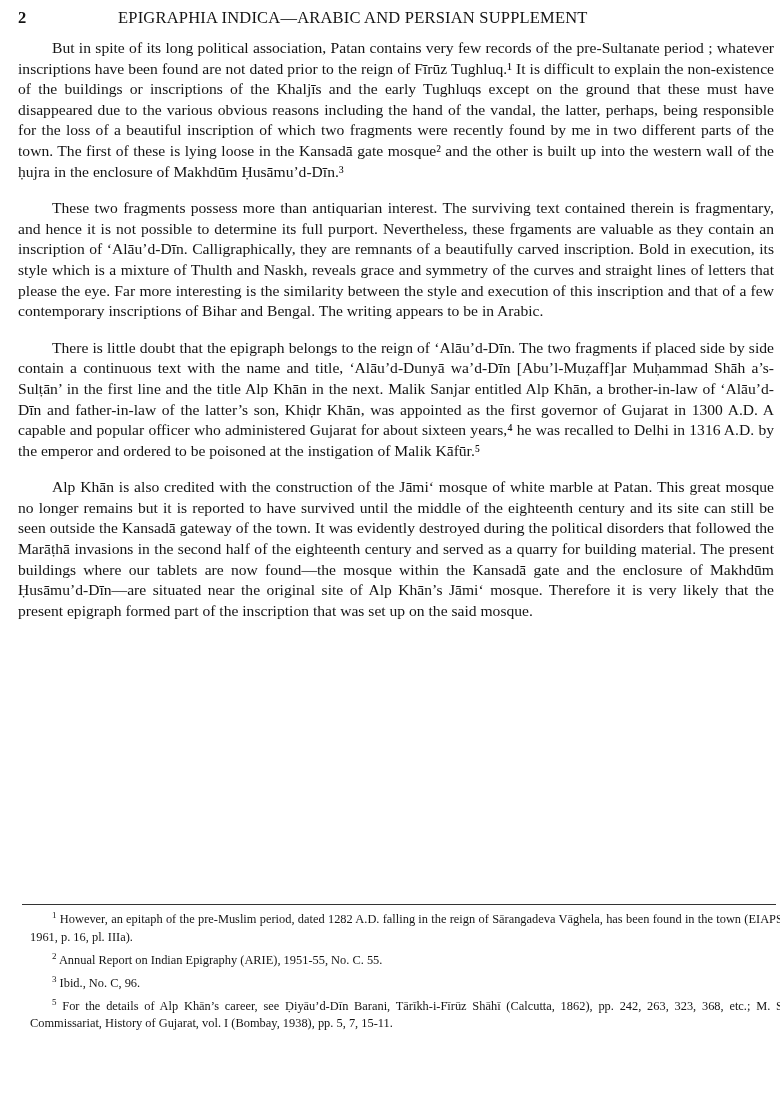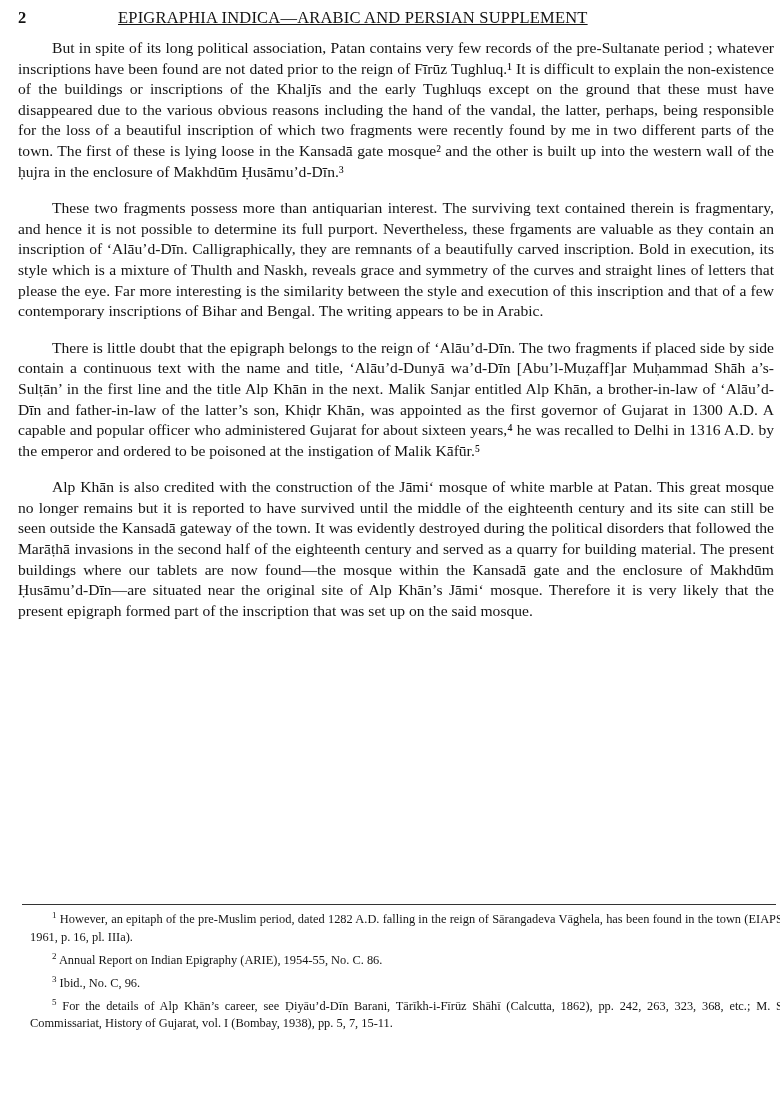--- a/index.html
+++ b/index.html
@@ -7,21 +7,21 @@
     width: 780px; height: 1108px; overflow: hidden; position: relative;
     font-family: "Liberation Serif", "DejaVu Serif", serif;
     color: #141414;
   }
   .page { position: absolute; left: 18px; top: 0; width: 760px; }
   .header {
     position: absolute; top: 8px; left: 0; width: 760px; height: 22px;
     font-size: 16.5px; letter-spacing: 0.2px;
   }
   .page-number { position: absolute; left: 0; top: 0; font-weight: bold; }
-  .running-head { position: absolute; left: 100px; top: 0; text-decoration: underline; }
+  .running-head { position: absolute; left: 100px; top: 0; }
   .body-text {
     position: absolute; left: 0; top: 38px; width: 756px;
     font-size: 15.6px; line-height: 20.6px; text-align: justify;
   }
   .para { margin: 0 0 16px 0; text-indent: 34px; }
   .para.first { text-indent: 0; }
   .footnote-rule {
     position: absolute; left: 4px; top: 904px; width: 754px; height: 0;
     border-top: 1.5px solid #333;
   }
@@ -45,17 +45,17 @@
     <p class="para">But in spite of its long political association, Patan contains very few records of the pre-Sultanate period ; whatever inscriptions have been found are not dated prior to the reign of Fīrūz Tughluq.¹ It is difficult to explain the non-existence of the buildings or inscriptions of the Khaljīs and the early Tughluqs except on the ground that these must have disappeared due to the various obvious reasons including the hand of the vandal, the latter, perhaps, being responsible for the loss of a beautiful inscription of which two fragments were recently found by me in two different parts of the town. The first of these is lying loose in the Kansadā gate mosque² and the other is built up into the western wall of the ḥujra in the enclosure of Makhdūm Ḥusāmu’d-Dīn.³</p>
     <p class="para">These two fragments possess more than antiquarian interest. The surviving text contained therein is fragmentary, and hence it is not possible to determine its full purport. Nevertheless, these frgaments are valuable as they contain an inscription of ‘Alāu’d-Dīn. Calligraphically, they are remnants of a beautifully carved inscription. Bold in execution, its style which is a mixture of Thulth and Naskh, reveals grace and symmetry of the curves and straight lines of letters that please the eye. Far more interesting is the similarity between the style and execution of this inscription and that of a few contemporary inscriptions of Bihar and Bengal. The writing appears to be in Arabic.</p>
     <p class="para">There is little doubt that the epigraph belongs to the reign of ‘Alāu’d-Dīn. The two fragments if placed side by side contain a continuous text with the name and title, ‘Alāu’d-Dunyā wa’d-Dīn [Abu’l-Muẓaff]ar Muḥammad Shāh a’s-Sulṭān’ in the first line and the title Alp Khān in the next. Malik Sanjar entitled Alp Khān, a brother-in-law of ‘Alāu’d-Dīn and father-in-law of the latter’s son, Khiḍr Khān, was appointed as the first governor of Gujarat in 1300 A.D. A capable and popular officer who administered Gujarat for about sixteen years,⁴ he was recalled to Delhi in 1316 A.D. by the emperor and ordered to be poisoned at the instigation of Malik Kāfūr.⁵</p>
     <p class="para">Alp Khān is also credited with the construction of the Jāmi‘ mosque of white marble at Patan. This great mosque no longer remains but it is reported to have survived until the middle of the eighteenth century and its site can still be seen outside the Kansadā gateway of the town. It was evidently destroyed during the political disorders that followed the Marāṭhā invasions in the second half of the eighteenth century and served as a quarry for building material. The present buildings where our tablets are now found—the mosque within the Kansadā gate and the enclosure of Makhdūm Ḥusāmu’d-Dīn—are situated near the original site of Alp Khān’s Jāmi‘ mosque. Therefore it is very likely that the present epigraph formed part of the inscription that was set up on the said mosque.</p>
   </div>
 
   <div class="footnote-rule"></div>
 
   <div class="footnotes">
     <p class="fn"><sup>1</sup> <span>However, an epitaph of the pre-Muslim period, dated 1282 A.D. falling in the reign of Sārangadeva Vāghela, has been found in the town (EIAPS, 1961, p. 16, pl. IIIa).</span></p>
-    <p class="fn"><sup>2</sup> <span>Annual Report on Indian Epigraphy (ARIE), 1954-55, No. C. 86.</span></p>
+    <p class="fn"><sup>2</sup> <span>Annual Report on Indian Epigraphy (ARIE), 1951-55, No. C. 55.</span></p>
     <p class="fn"><sup>3</sup> <span>Ibid., No. C, 96.</span></p>
     <p class="fn"><sup>5</sup> <span>For the details of Alp Khān’s career, see Ḍiyāu’d-Dīn Barani, Tārīkh-i-Fīrūz Shāhī (Calcutta, 1862), pp. 242, 263, 323, 368, etc.; M. S. Commissariat, History of Gujarat, vol. I (Bombay, 1938), pp. 5, 7, 15-11.</span></p>
   </div>
 </div>
 
 </body></html>

